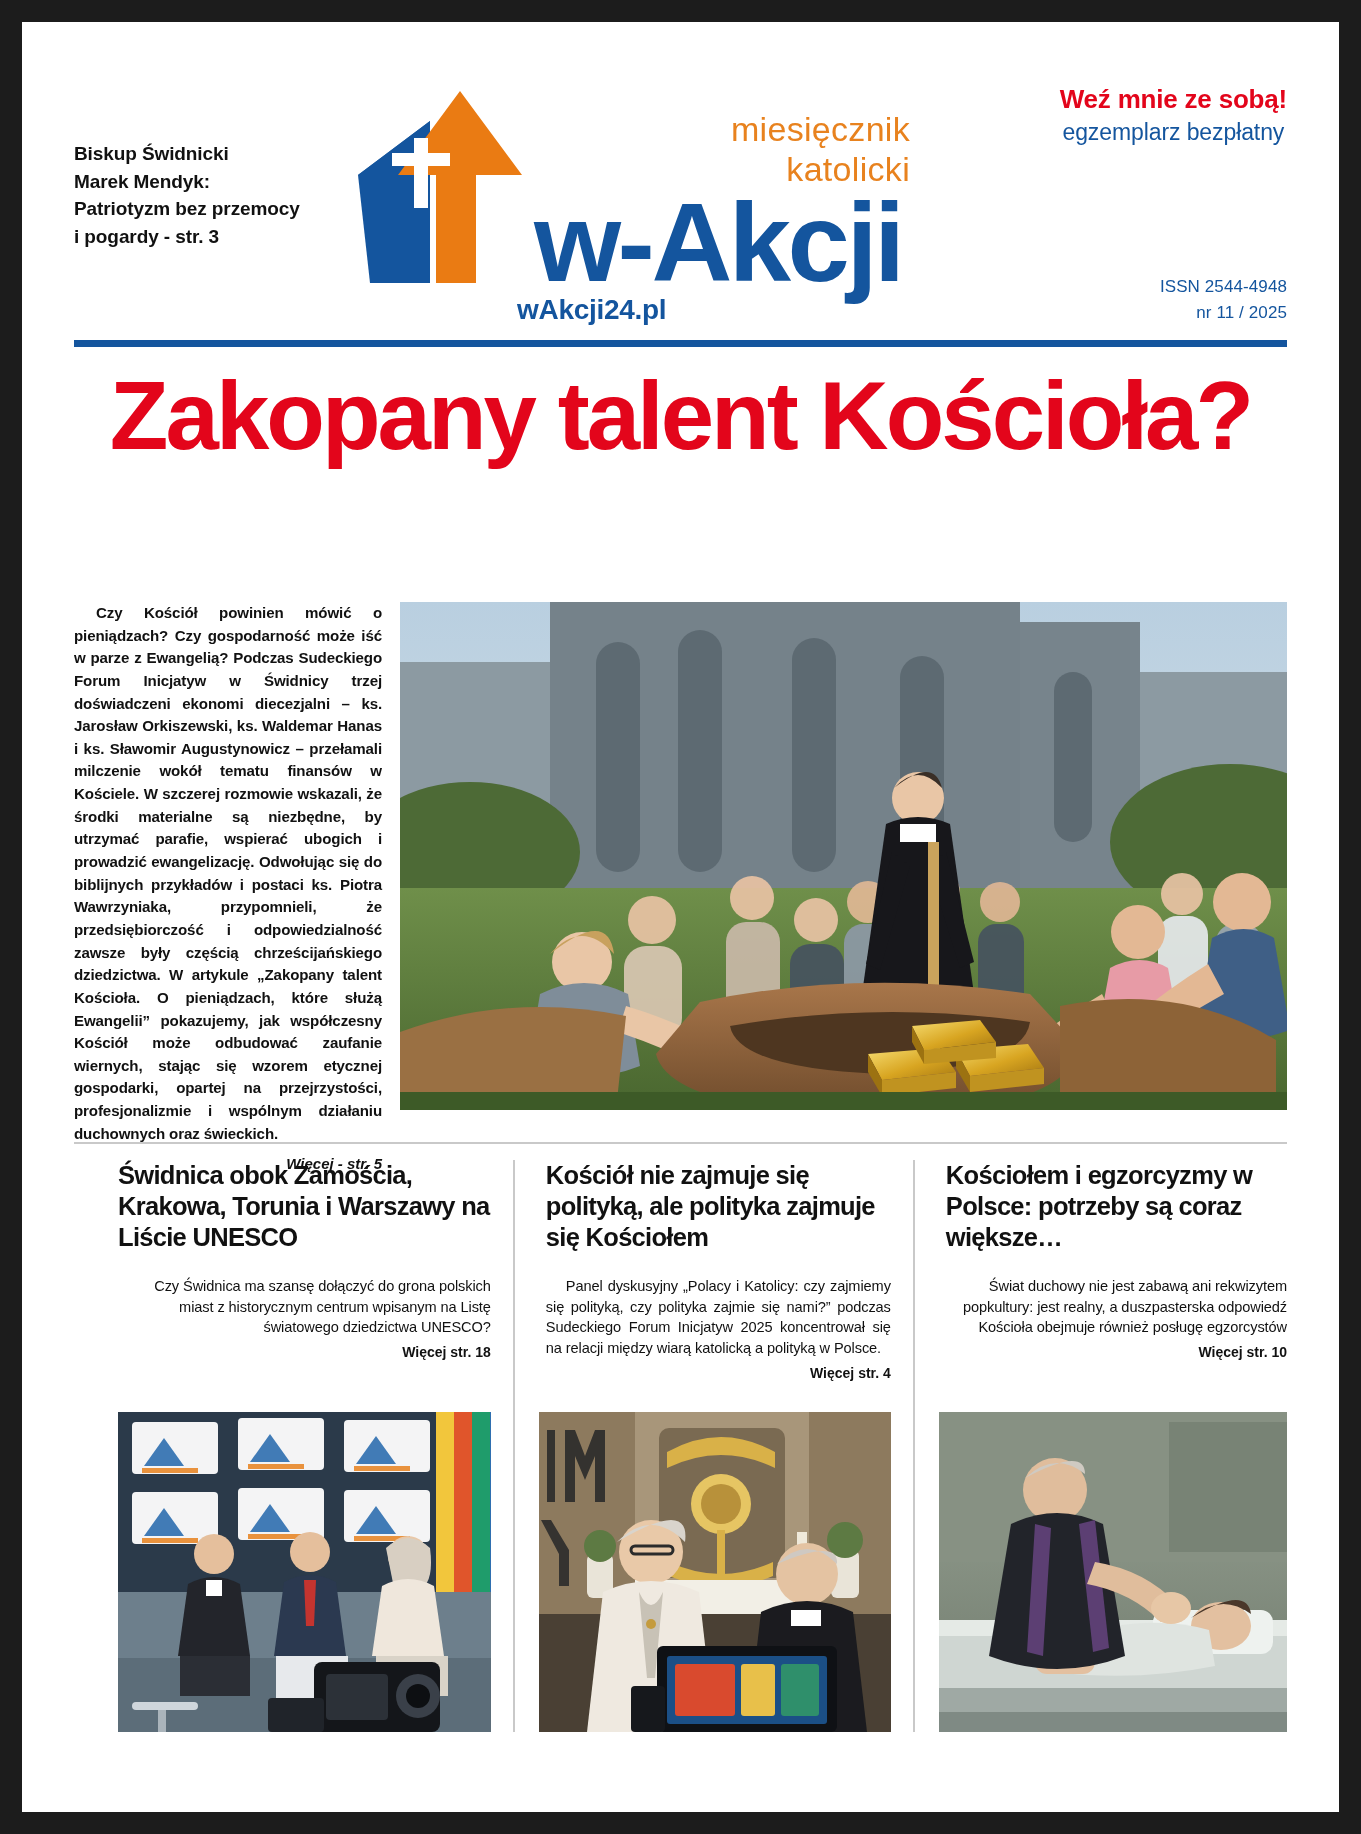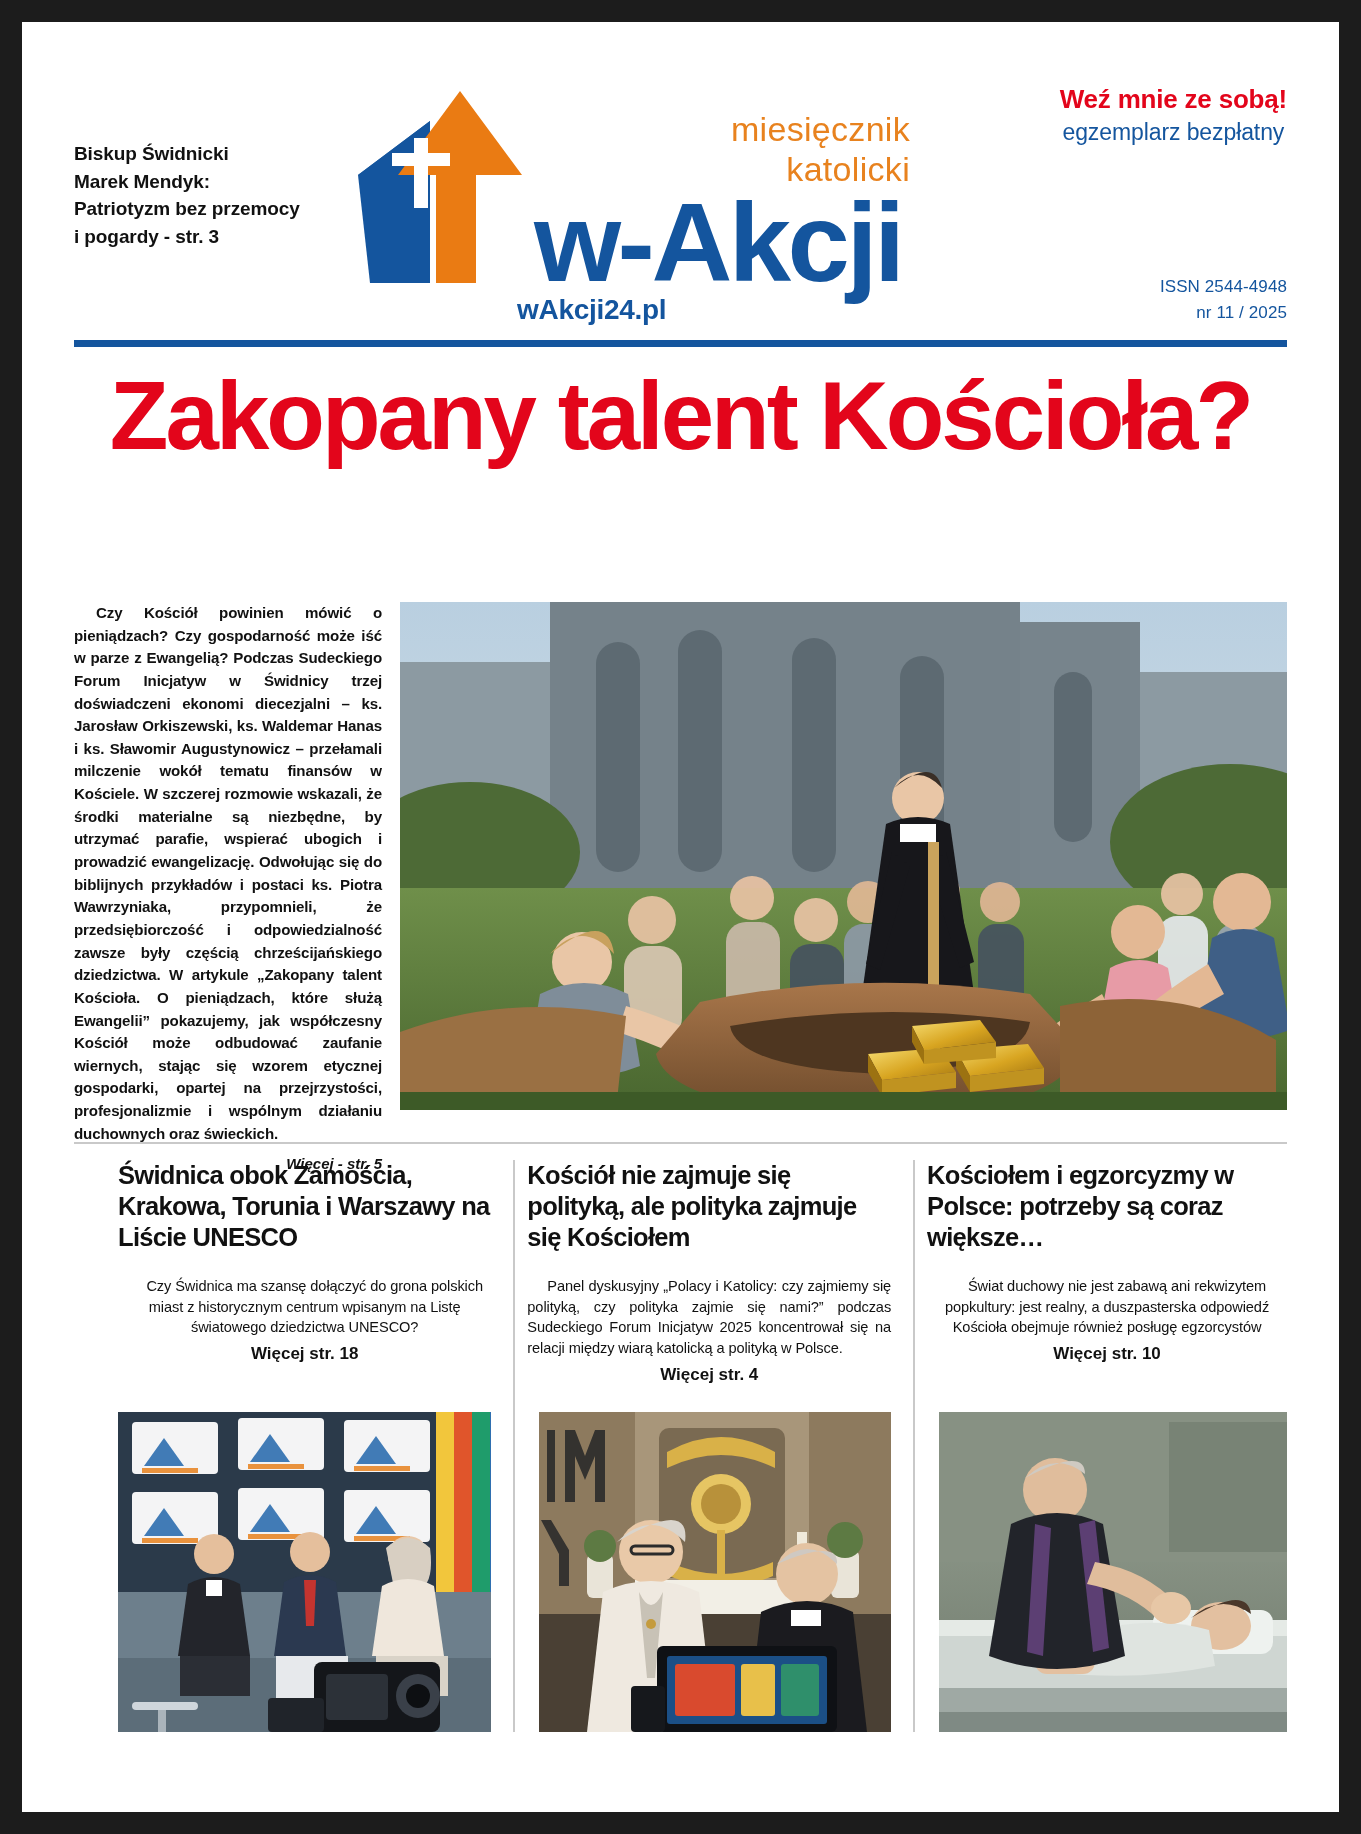--- a/index.html
+++ b/index.html
@@ -205,21 +205,21 @@
     display: flex;
   }
   .col {
     width: 389px;
     position: relative;
     box-sizing: border-box;
     margin-left: 44px;
   }
   .col + .col {
     border-left: 2px solid #c9c9c9;
-    padding-left: 12px;
+    padding-left: 31px;
     margin-left: 22px;
   }
   .col:nth-child(2) { width: 393px; }
   .col:nth-child(3) { width: 389px; }
 
   .col-title {
     font-size: 25.5px;
     font-weight: bold;
     line-height: 1.22;
     color: #111;
@@ -228,25 +228,25 @@
     min-height: 98px;
   }
   .col-body {
     font-size: 14.6px;
     line-height: 1.42;
     color: #111;
     text-align: justify;
     text-indent: 20px;
     letter-spacing: -0.1px;
   }
-  .col-body.no-justify { text-align: center; }
+  .col-body.no-justify { text-align: right; }
   .col-more {
     margin-top: 6px;
-    text-align: center;
-    font-size: 17px;
+    text-align: right;
+    font-size: 14px;
     font-weight: bold;
     color: #111;
   }
   .col-photo {
     position: absolute;
     left: 0;
     bottom: 0;
     width: 100%;
     height: 320px;
     overflow: hidden;

